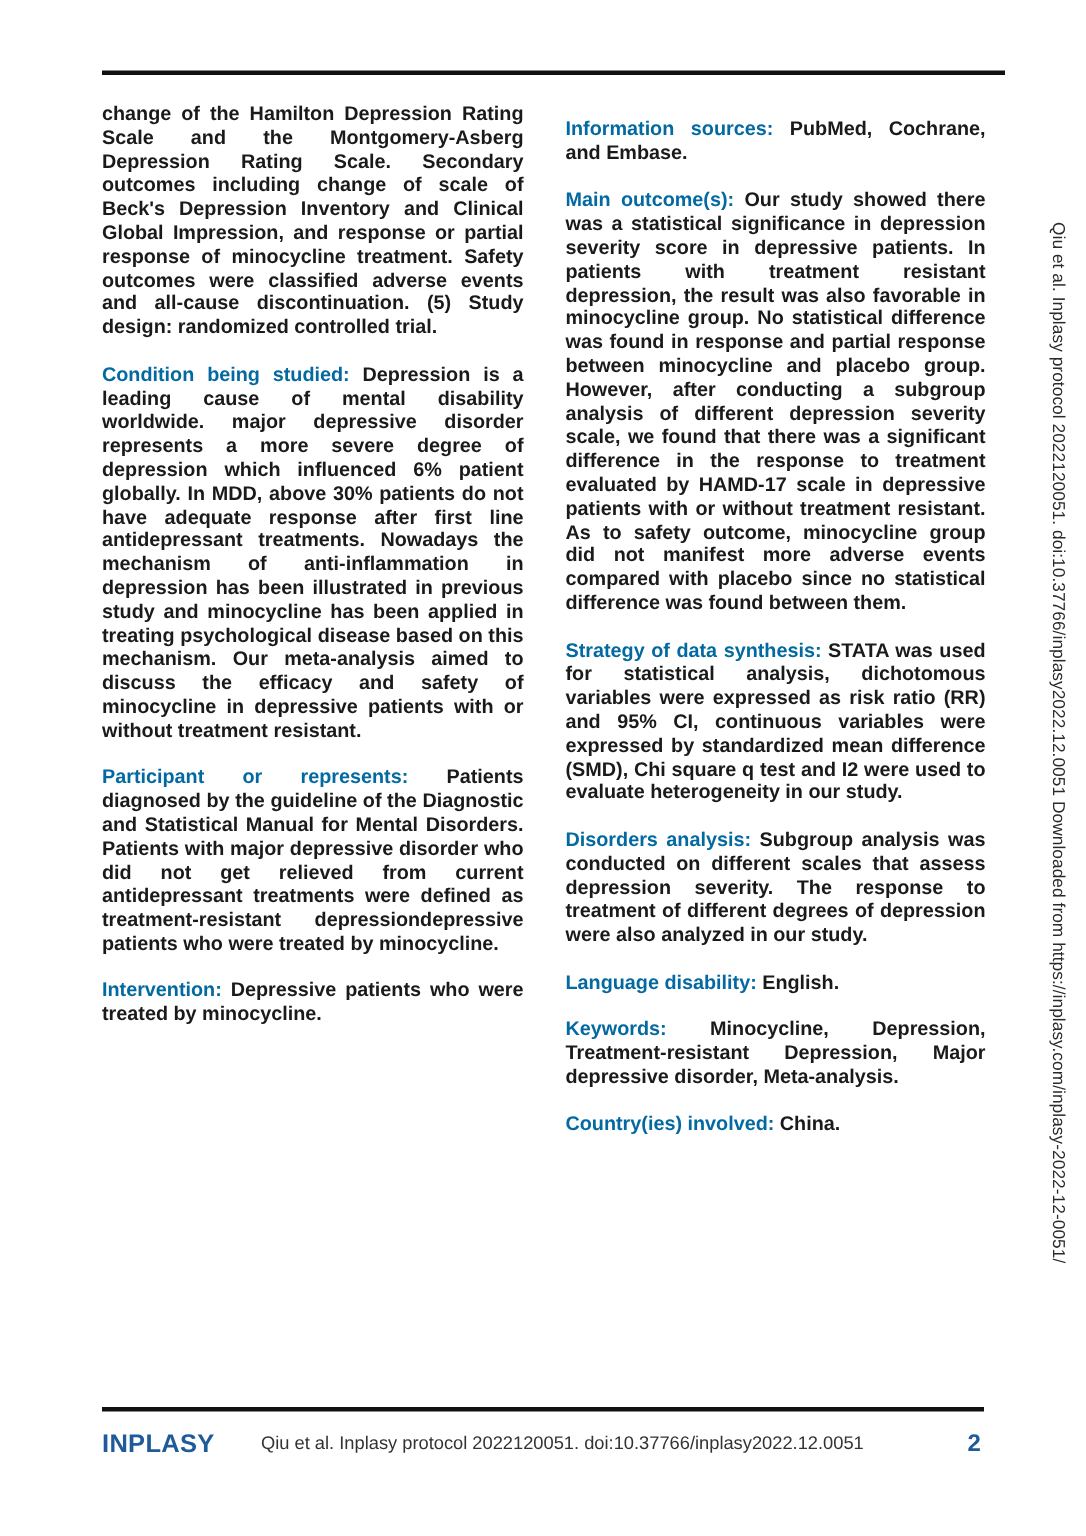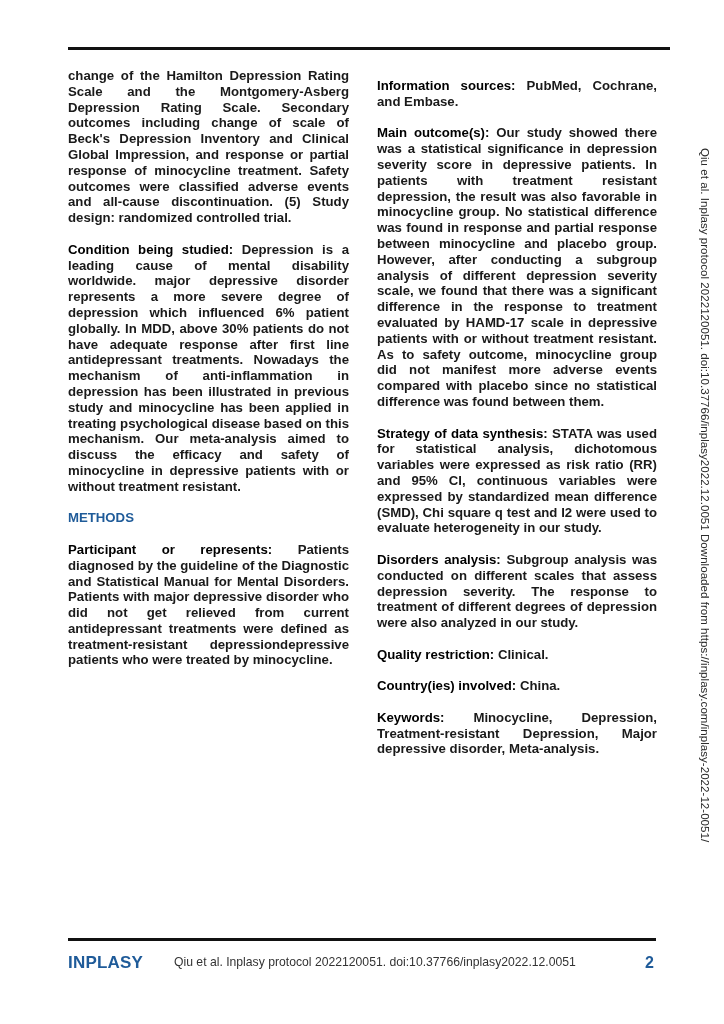--- a/index.html
+++ b/index.html
@@ -39,21 +39,21 @@
     line-height: 15.8px;
     font-weight: bold;
     text-align: justify;
   }
   .col-left { left: 68px; }
   .col-right { left: 377px; top: 78px; width: 280px; }
   .para {
     margin: 0 0 15.8px 0;
   }
   .label {
-    color: #000000;
+    color: #0369a1;
   }
   .section-heading {
     color: #1f5b99;
     margin: 0 0 15.8px 0;
     font-size: 13.2px;
   }
   .side-note {
     position: absolute;
     left: 697px;
     top: 148px;
@@ -94,45 +94,45 @@
 </head>
 <body>
 
 <div class="rule-top"></div>
 
 <div class="col col-left">
   <p class="para">change of the Hamilton Depression Rating Scale and the Montgomery-Asberg Depression Rating Scale. Secondary outcomes including change of scale of Beck's Depression Inventory and Clinical Global Impression, and response or partial response of minocycline treatment. Safety outcomes were classified adverse events and all-cause discontinuation. (5) Study design: randomized controlled trial.</p>
 
   <p class="para"><span class="label">Condition being studied:</span><span> Depression is a leading cause of mental disability worldwide. major depressive disorder represents a more severe degree of depression which influenced 6% patient globally. In MDD, above 30% patients do not have adequate response after first line antidepressant treatments. Nowadays the mechanism of anti-inflammation in depression has been illustrated in previous study and minocycline has been applied in treating psychological disease based on this mechanism. Our meta-analysis aimed to discuss the efficacy and safety of minocycline in depressive patients with or without treatment resistant.</span></p>
 
-  <div class="section-heading">METHODS</div>
 
   <p class="para"><span class="label">Participant or represents:</span><span> Patients diagnosed by the guideline of the Diagnostic and Statistical Manual for Mental Disorders. Patients with major depressive disorder who did not get relieved from current antidepressant treatments were defined as treatment-resistant depressiondepressive patients who were treated by minocycline.</span></p>
 
+  <p class="para"><span class="label">Intervention:</span><span> Depressive patients who were treated by minocycline.</span></p>
 
 
 
 </div>
 
 <div class="col col-right">
   <p class="para"><span class="label">Information sources:</span><span> PubMed, Cochrane, and Embase.</span></p>
 
   <p class="para"><span class="label">Main outcome(s):</span><span> Our study showed there was a statistical significance in depression severity score in depressive patients. In patients with treatment resistant depression, the result was also favorable in minocycline group. No statistical difference was found in response and partial response between minocycline and placebo group. However, after conducting a subgroup analysis of different depression severity scale, we found that there was a significant difference in the response to treatment evaluated by HAMD-17 scale in depressive patients with or without treatment resistant. As to safety outcome, minocycline group did not manifest more adverse events compared with placebo since no statistical difference was found between them.</span></p>
 
 
   <p class="para"><span class="label">Strategy of data synthesis:</span><span> STATA was used for statistical analysis, dichotomous variables were expressed as risk ratio (RR) and 95% CI, continuous variables were expressed by standardized mean difference (SMD), Chi square q test and I2 were used to evaluate heterogeneity in our study.</span></p>
 
   <p class="para"><span class="label">Disorders analysis:</span><span> Subgroup analysis was conducted on different scales that assess depression severity. The response to treatment of different degrees of depression were also analyzed in our study.</span></p>
 
 
-  <p class="para"><span class="label">Quality restriction:</span><span> Clinical.</span></p>
+  <p class="para"><span class="label">Language disability:</span><span> English.</span></p>
+
+  <p class="para"><span class="label">Keywords:</span><span> Minocycline, Depression, Treatment-resistant Depression, Major depressive disorder, Meta-analysis.</span></p>
 
   <p class="para"><span class="label">Country(ies) involved:</span><span> China.</span></p>
-
-  <p class="para"><span class="label">Keywords:</span><span> Minocycline, Depression, Treatment-resistant Depression, Major depressive disorder, Meta-analysis.</span></p>
 </div>
 
 <div class="side-note">Qiu et al. Inplasy protocol 2022120051. doi:10.37766/inplasy2022.12.0051 Downloaded from https://inplasy.com/inplasy-2022-12-0051/</div>
 
 <div class="rule-bottom"></div>
 <div class="footer-brand">INPLASY</div>
 <div class="footer-citation">Qiu et al. Inplasy protocol 2022120051. doi:10.37766/inplasy2022.12.0051</div>
 <div class="footer-page">2</div>
 
 </body></html>

